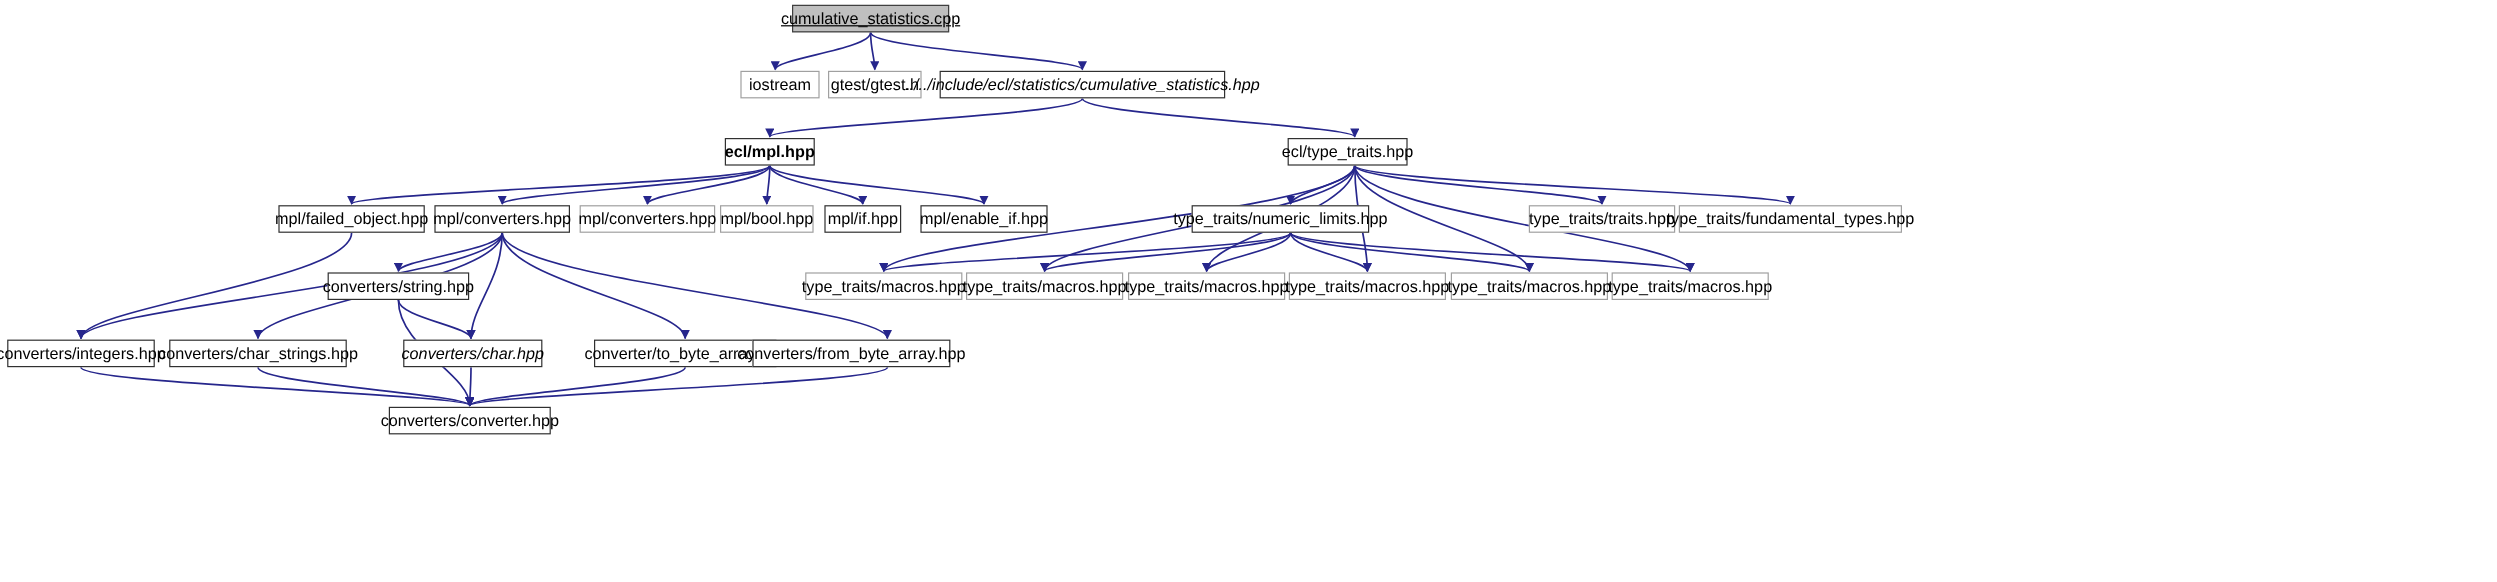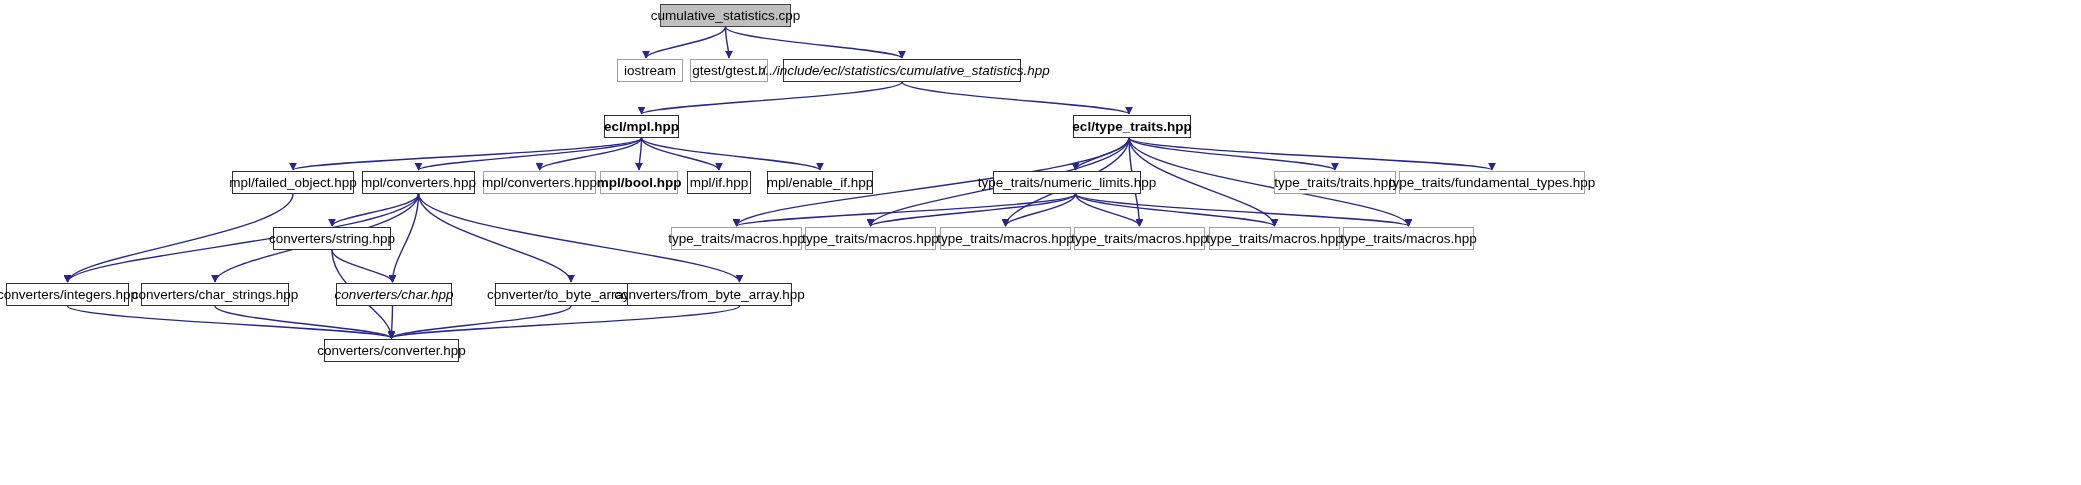--- a/index.html
+++ b/index.html
@@ -60,48 +60,48 @@
         <path d="M 332 250 C 332 264.4, 392.5 272.4, 392.5 282" fill="none" stroke="#26268c" stroke-width="1.4" marker-end="url(#arrow)"></path>
         <path d="M 332 250 C 332 289.6, 391.5 311.6, 391.5 338" fill="none" stroke="#26268c" stroke-width="1.4" marker-end="url(#arrow)"></path>
         <path d="M 67.5 306 C 67.5 320.4, 391.5 328.4, 391.5 338" fill="none" stroke="#26268c" stroke-width="1.4" marker-end="url(#arrow)"></path>
         <path d="M 215 306 C 215 320.4, 391.5 328.4, 391.5 338" fill="none" stroke="#26268c" stroke-width="1.4" marker-end="url(#arrow)"></path>
         <path d="M 392.5 306 C 392.5 320.4, 391.5 328.4, 391.5 338" fill="none" stroke="#26268c" stroke-width="1.4" marker-end="url(#arrow)"></path>
         <path d="M 571 306 C 571 320.4, 391.5 328.4, 391.5 338" fill="none" stroke="#26268c" stroke-width="1.4" marker-end="url(#arrow)"></path>
         <path d="M 739.5 306 C 739.5 320.4, 391.5 328.4, 391.5 338" fill="none" stroke="#26268c" stroke-width="1.4" marker-end="url(#arrow)"></path>
       </g>
   </svg>
   <div id="node-layer">
-      <div class="node root" style="left: 660px; top: 4px; width: 131px;">
+      <div class="node root" style="left: 660px; top: 4px; width: 131px; text-decoration: underline;">
         <span>cumulative_statistics.cpp</span>
       </div>
       <div class="node" style="left: 617px; top: 59px; width: 66px;">
         <span>iostream</span>
       </div>
       <div class="node" style="left: 690px; top: 59px; width: 78px;">
         <span>gtest/gtest.h</span>
       </div>
       <div class="node hdr" style="left: 783px; top: 59px; width: 238px; font-style: italic;">
         <span>../../include/ecl/statistics/cumulative_statistics.hpp</span>
       </div>
       <div class="node hdr" style="left: 604px; top: 115px; width: 75px; font-weight: bold;">
         <span>ecl/mpl.hpp</span>
       </div>
-      <div class="node hdr" style="left: 1073px; top: 115px; width: 118px; font-weight: bold;">
+      <div class="node hdr" style="left: 1073px; top: 115px; width: 100px;">
         <span>ecl/type_traits.hpp</span>
       </div>
       <div class="node hdr" style="left: 232px; top: 171px; width: 122px;">
         <span>mpl/failed_object.hpp</span>
       </div>
       <div class="node hdr" style="left: 362px; top: 171px; width: 113px;">
         <span>mpl/converters.hpp</span>
       </div>
       <div class="node" style="left: 483px; top: 171px; width: 113px;">
         <span>mpl/converters.hpp</span>
       </div>
-      <div class="node" style="left: 600px; top: 171px; width: 78px; font-weight: bold;">
+      <div class="node" style="left: 600px; top: 171px; width: 78px;">
         <span>mpl/bool.hpp</span>
       </div>
       <div class="node hdr" style="left: 687px; top: 171px; width: 64px;">
         <span>mpl/if.hpp</span>
       </div>
       <div class="node hdr" style="left: 767px; top: 171px; width: 106px;">
         <span>mpl/enable_if.hpp</span>
       </div>
       <div class="node hdr" style="left: 993px; top: 171px; width: 148px;">
         <span>type_traits/numeric_limits.hpp</span>

